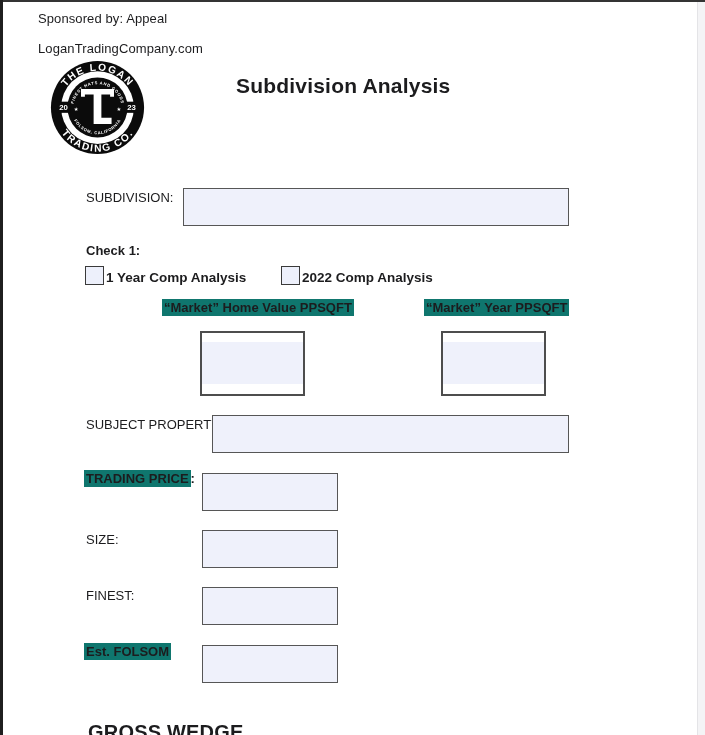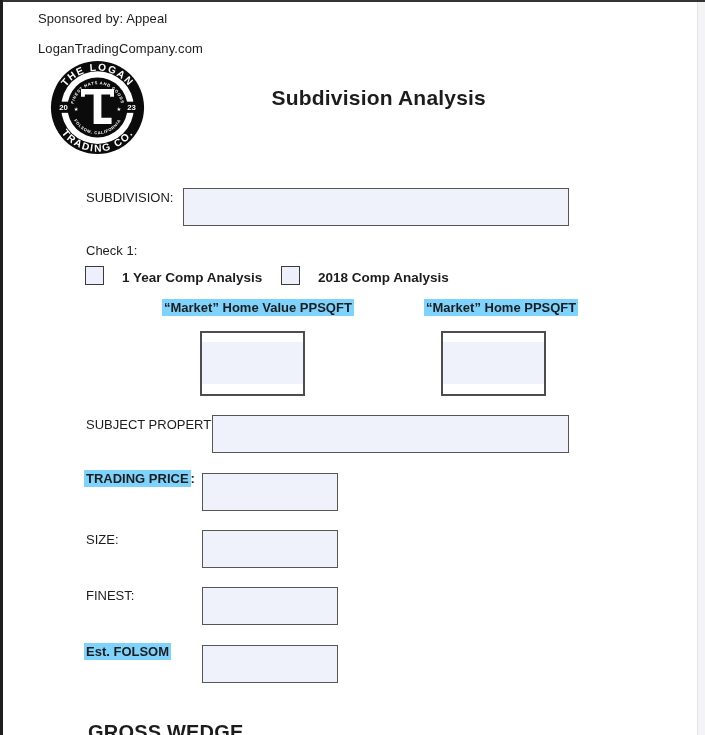--- a/index.html
+++ b/index.html
@@ -5,30 +5,30 @@
   html,body{margin:0;padding:0;background:#ffffff;}
   .frame{
     position:relative;width:705px;height:735px;background:#ffffff;
     font-family:"Liberation Sans", sans-serif;color:#1c1c1e;overflow:hidden;
   }
   .frame-top{position:absolute;left:0;top:0;width:705px;height:2px;background:#343434;}
   .frame-left{position:absolute;left:0;top:0;width:3px;height:735px;background:#1f1f1f;}
   .scroll-strip{position:absolute;right:0;top:2px;width:7px;height:733px;background:#f4f4f6;border-left:1px solid #e4e4e7;}
   .txt{position:absolute;white-space:nowrap;}
   .small{font-size:13px;font-weight:500;letter-spacing:.1px;}
-  .title{position:absolute;left:236px;top:86px;width:250px;text-align:right;
+  .title{position:absolute;left:236px;top:74px;width:250px;text-align:left;
          font-size:21px;font-weight:700;letter-spacing:.2px;margin:0;}
   .label{position:absolute;font-size:13px;font-weight:500;white-space:nowrap;}
-  .hl{background:#7dd3fc;padding:1px 2px;font-weight:600;}
+  .hl{background:#0f766e;padding:1px 2px;font-weight:600;}
   .field{
     position:absolute;background:#EFF1FB;border:1.5px solid #565656;
     box-sizing:border-box;font-family:"Liberation Sans",sans-serif;font-size:13px;
     padding:2px 5px;color:#1c1c1e;outline:none;
   }
-  .checkbox-item{position:absolute;display:flex;align-items:flex-end;gap:18px;}
+  .checkbox-item{position:absolute;display:flex;align-items:flex-end;gap:2px;}
   .cb{width:19px;height:19px;background:#EDF0FB;border:1.7px solid #3a3a3a;
       box-sizing:border-box;flex:0 0 auto;cursor:pointer;}
   .cb-label{font-size:13.5px;font-weight:600;line-height:14px;white-space:nowrap;}
   .market-box{position:absolute;width:105px;height:65px;background:#ffffff;
       border:2px solid #4d4d4d;box-sizing:border-box;}
   .market-inner{position:absolute;left:0;top:9px;width:100%;height:42px;background:#EFF1FB;
       border:none;box-sizing:border-box;font-family:"Liberation Sans",sans-serif;
       font-size:13px;padding:2px 5px;outline:none;display:block;}
   .gross{position:absolute;font-size:20px;font-weight:700;letter-spacing:.2px;white-space:nowrap;margin-top:20px;}
   .logo{position:absolute;left:49px;top:59px;width:97px;height:97px;}
@@ -81,36 +81,36 @@
     <text class="star-text" x="28" y="53.5" text-anchor="middle">★</text>
     <text class="star-text" x="72" y="53.5" text-anchor="middle">★</text>
     <path fill="#ffffff" d="M33,31 H67 V39 H63 V36.5 H54 V60.5 H64.5 V67 H46 V36.5 H37 V39 H33 Z"></path>
   </svg>
 
   <h1 class="title">Subdivision Analysis</h1>
 
   <div class="label" style="left:86px;top:190px;">SUBDIVISION:</div>
   <input class="field" style="left: 183px; top: 188px; width: 386px; height: 38px;" value="">
 
-  <div class="label" style="left:86px;top:243px;">Check 1:</div>
+  <div class="label" style="left:86px;top:243px;font-weight:bold;">Check 1:</div>
 
   <div class="checkbox-item" style="left:85px;top:266px;">
     <span class="cb"></span>
     <span class="cb-label">1 Year Comp Analysis</span>
   </div>
   <div class="checkbox-item" style="left:281px;top:266px;">
     <span class="cb"></span>
-    <span class="cb-label">2018 Comp Analysis</span>
+    <span class="cb-label">2022 Comp Analysis</span>
   </div>
 
   <div class="label" style="left:162px;top:300px;">
     <span class="hl">“Market” Home Value PPSQFT</span>
   </div>
   <div class="label" style="left:424px;top:300px;">
-    <span class="hl">“Market” Home PPSQFT</span>
+    <span class="hl">“Market” Year PPSQFT</span>
   </div>
 
   <div class="market-box" style="left:200px;top:331px;">
     <input class="market-inner" value="" style="">
   </div>
   <div class="market-box" style="left:441px;top:331px;">
     <input class="market-inner" value="" style="">
   </div>
 
   <div class="label" style="left:86px;top:417px;">SUBJECT PROPERTY:</div>

